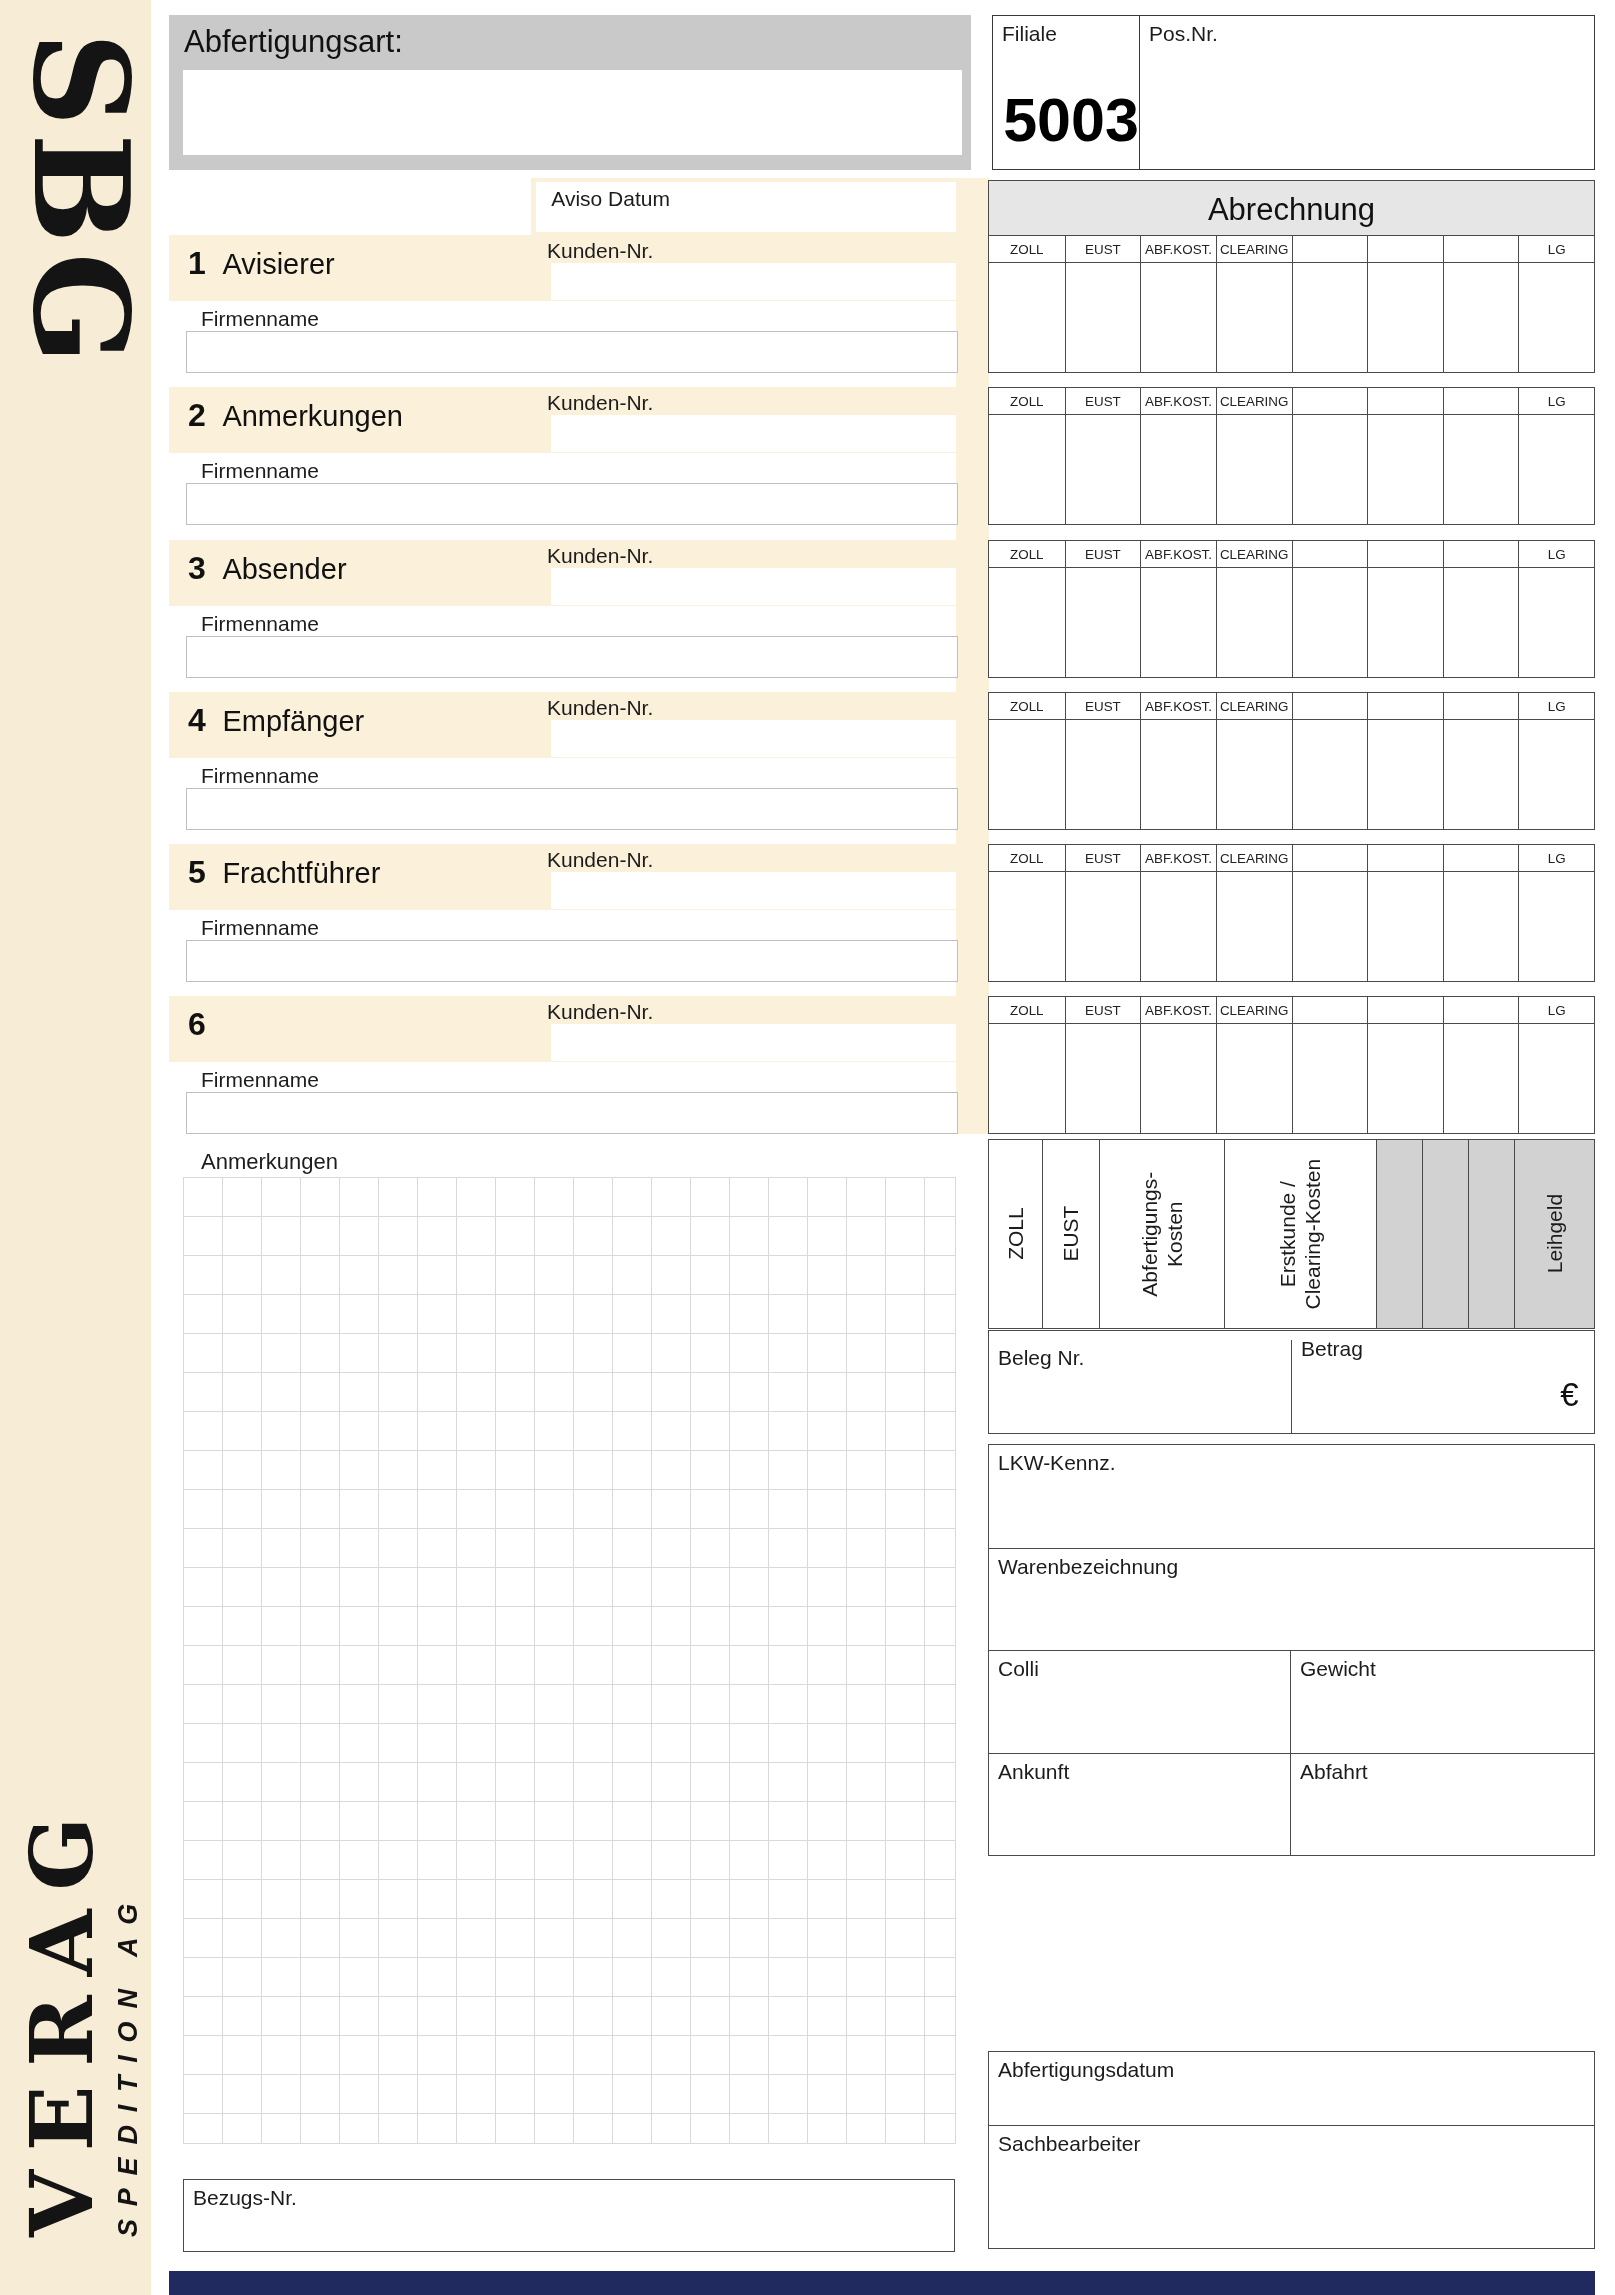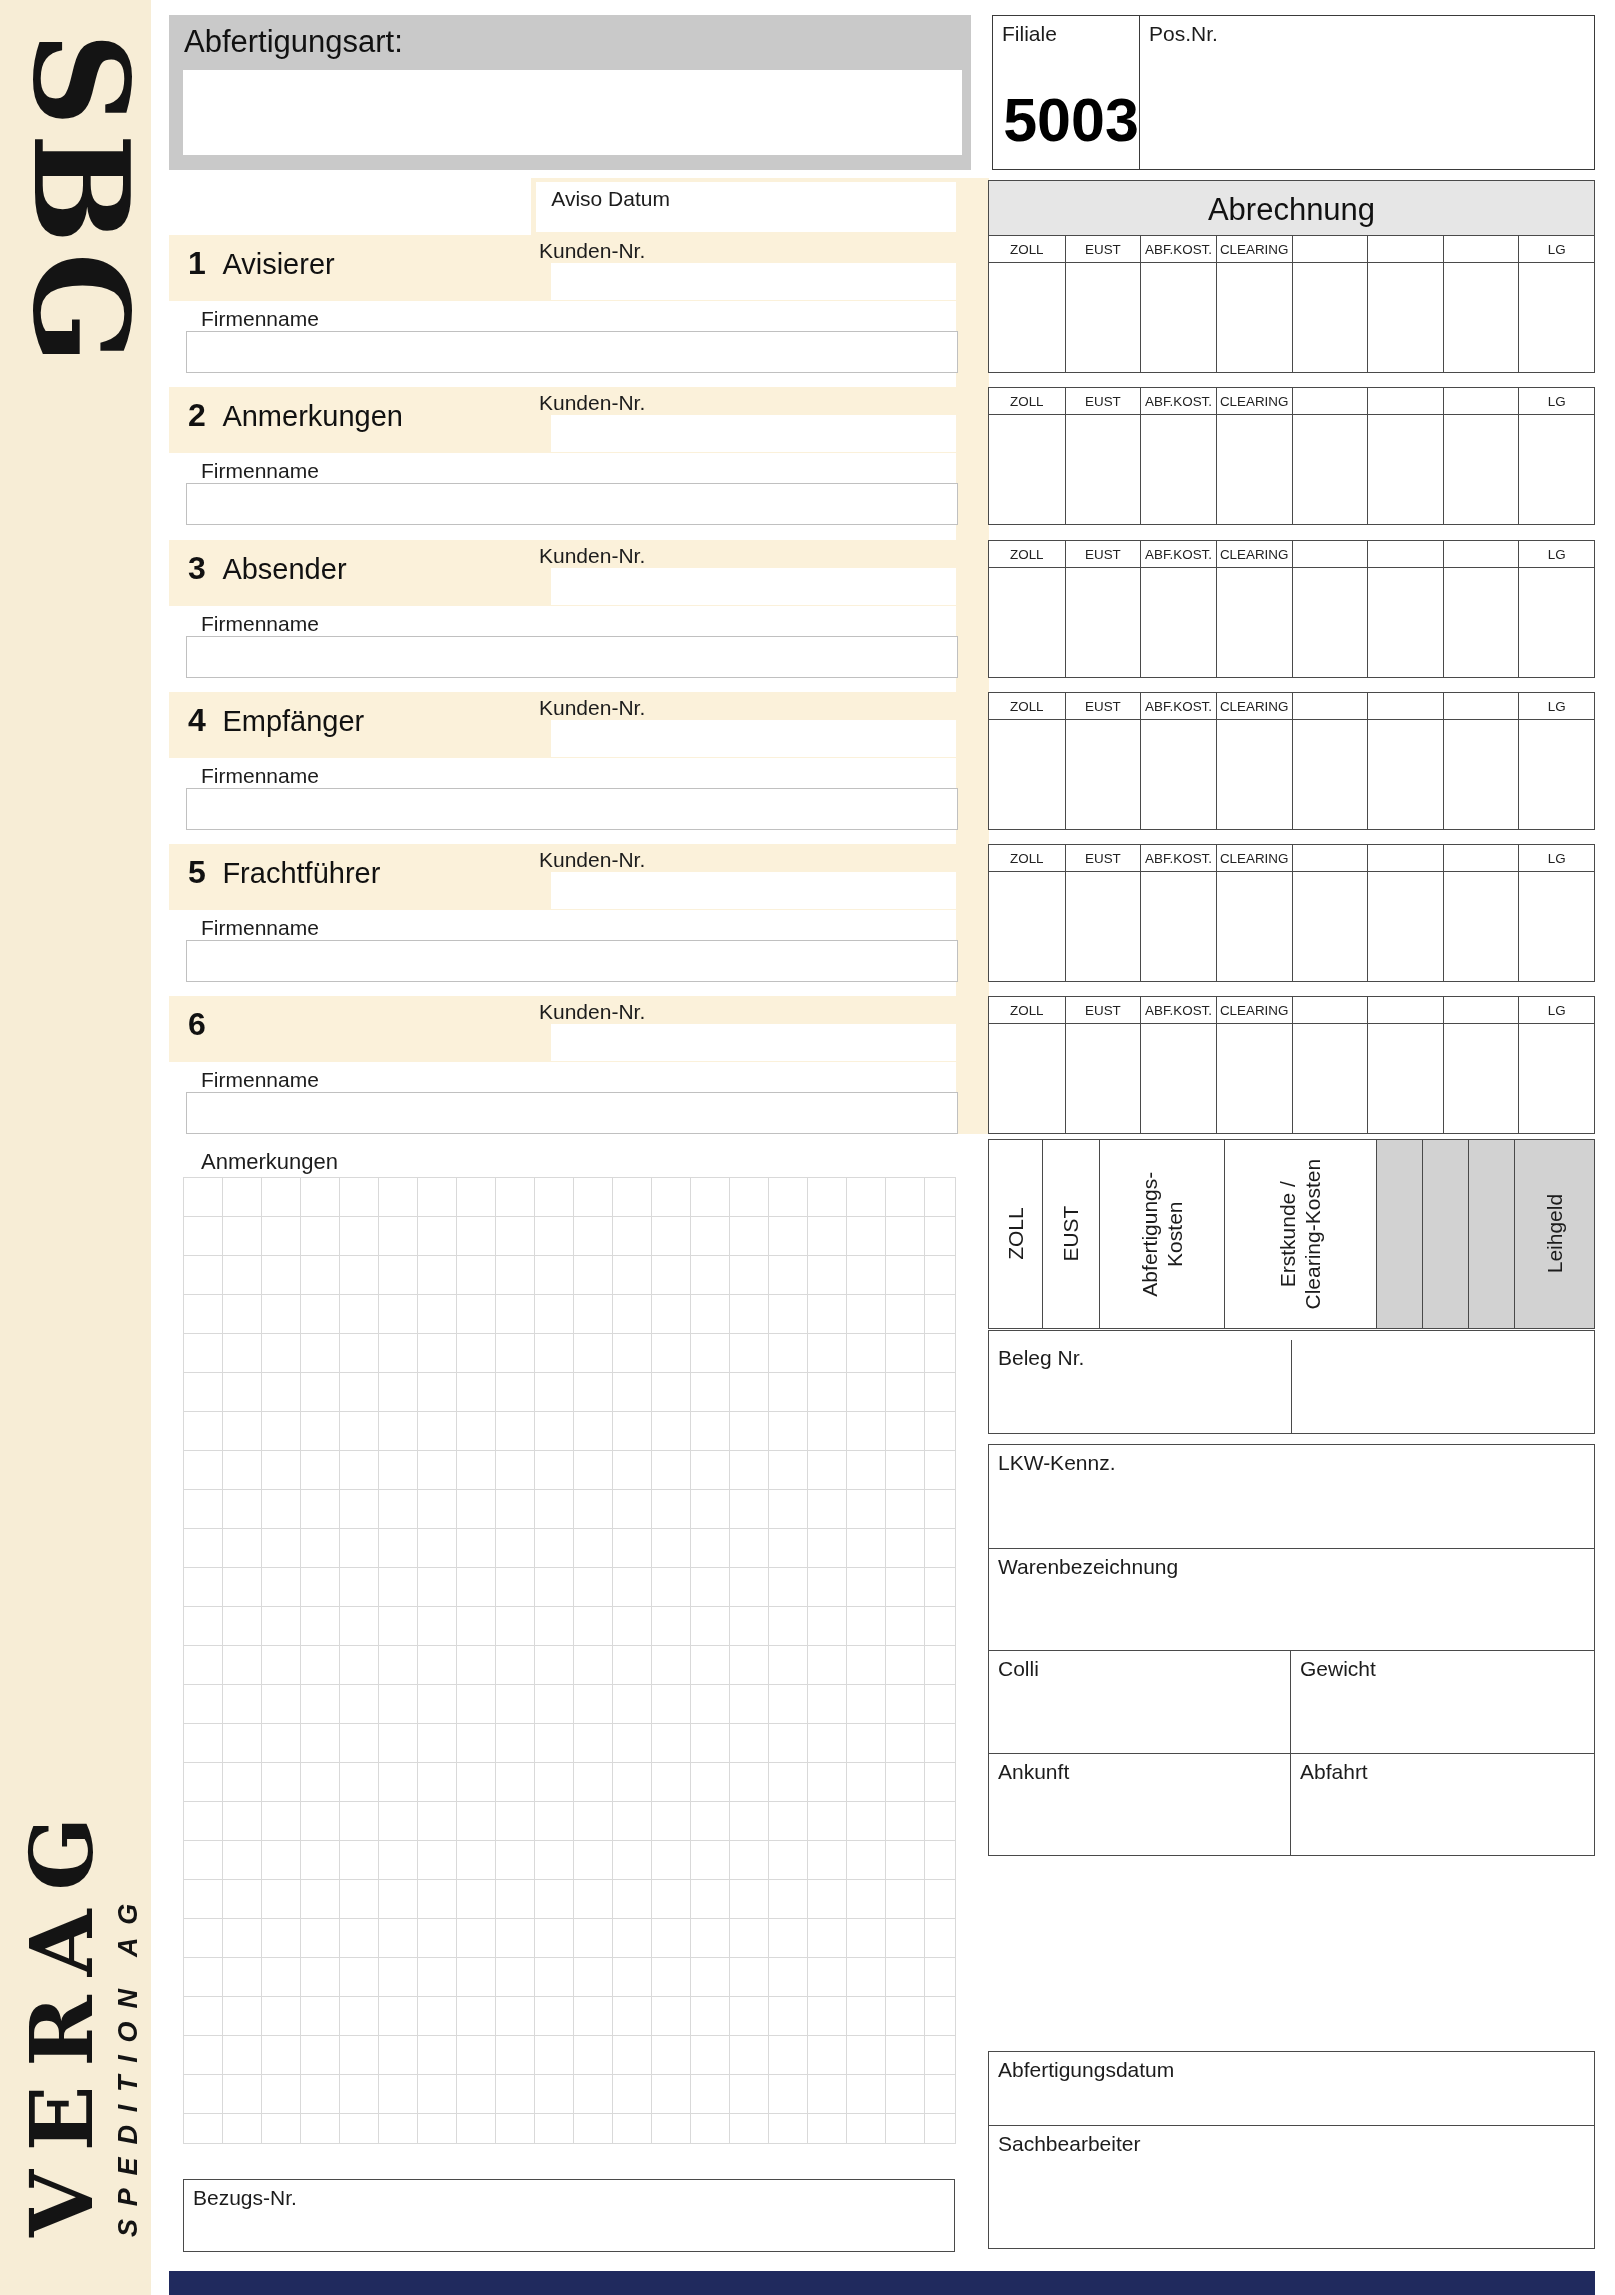--- a/index.html
+++ b/index.html
@@ -34,21 +34,21 @@
   .aviso-label{position:absolute;left:15.3px;top:5.1px;font-size:21px;color:#1c1c1c;}
   .right-strip{left:956px;top:178px;width:33px;height:956px;background:#fbf1da;}
 
   
   .section{left:169px;width:787px;height:138px;}
   .band{position:absolute;left:0;top:0;width:100%;height:66px;background:#fbf1da;}
   .sec-title{position:absolute;left:19px;top:10.2px;display:flex;align-items:baseline;gap:16.6px;}
   .sec-num{font-size:32px;font-weight:bold;color:#111;}
   .sec-name{font-size:29px;color:#111;}
   .lbl{font-size:21px;color:#1c1c1c;}
-  .kunden-lbl{position:absolute;left:370px;top:3.8px;}
+  .kunden-lbl{position:absolute;left:378px;top:3.8px;}
   .kunden-input{position:absolute;left:382px;top:28px;width:405px;height:37px;background:#fff;}
   .firm-lbl{position:absolute;left:32px;top:72px;}
   .firm-input{position:absolute;left:16.6px;top:96px;width:770px;height:40px;background:#fff;border:1.3px solid #c0c0c0;}
 
   
   .abr-title{left:988px;top:180px;width:607px;height:59px;background:#e6e6e6;border:1.9px solid #4a4a4a;
              display:flex;align-items:center;justify-content:center;font-size:31px;color:#111;}
   .tgroup{left:988px;width:607px;height:138px;border:1.9px solid #4a4a4a;background:#fff;
           display:grid;grid-template-columns:repeat(8,1fr);grid-template-rows:27px 1fr;}
   .tgroup>div{border-left:1.3px solid #4a4a4a;box-sizing:border-box;}
@@ -347,20 +347,24 @@
           <span>Leihgeld</span>
           <span></span>
         </div>
     </div>
   </div>
 
   <div class="c beleg-block">
     <div class="beleg-left">
       <div class="box-lbl">Beleg Nr.</div>
     </div>
+    <div class="beleg-right">
+      <div class="box-lbl">Betrag</div>
+      <div class="euro">€</div>
+    </div>
   </div>
 
   <div class="c anm-label">Anmerkungen</div>
   <div class="c anm-grid"></div>
 
   <div class="c details">
     <div class="drow">
       <div class="box-lbl">LKW-Kennz.</div>
     </div>
     <div class="drow">

